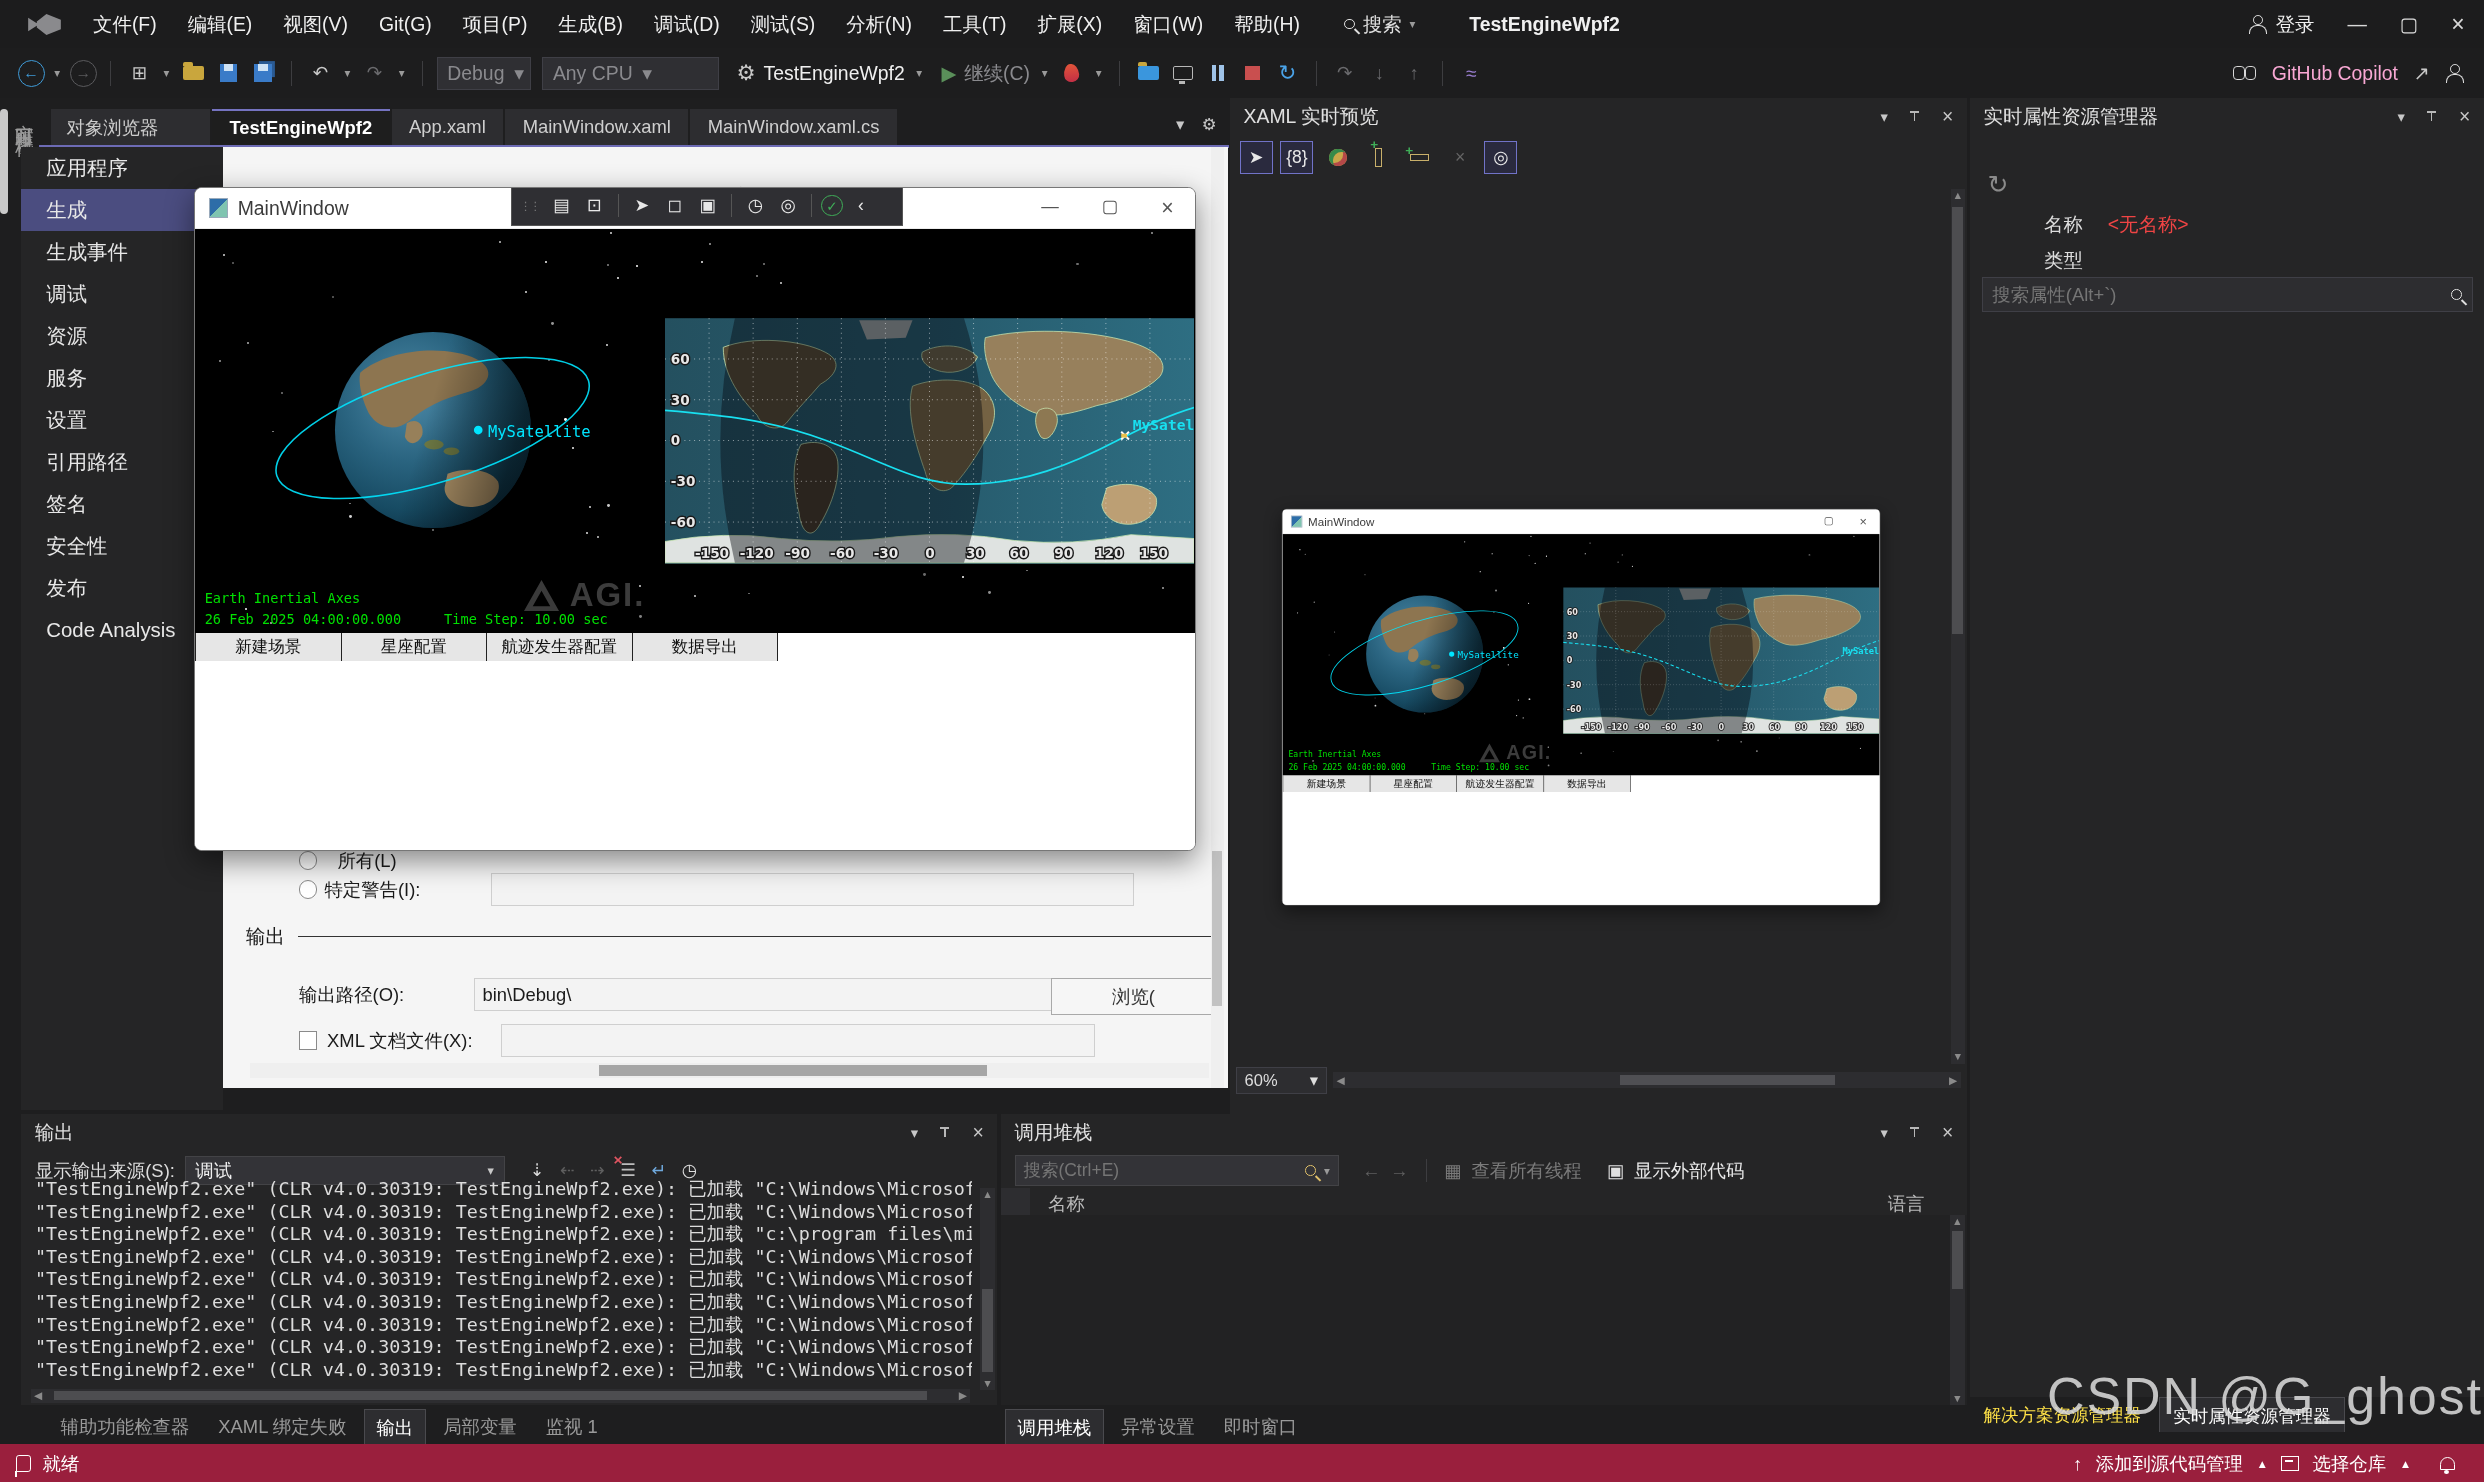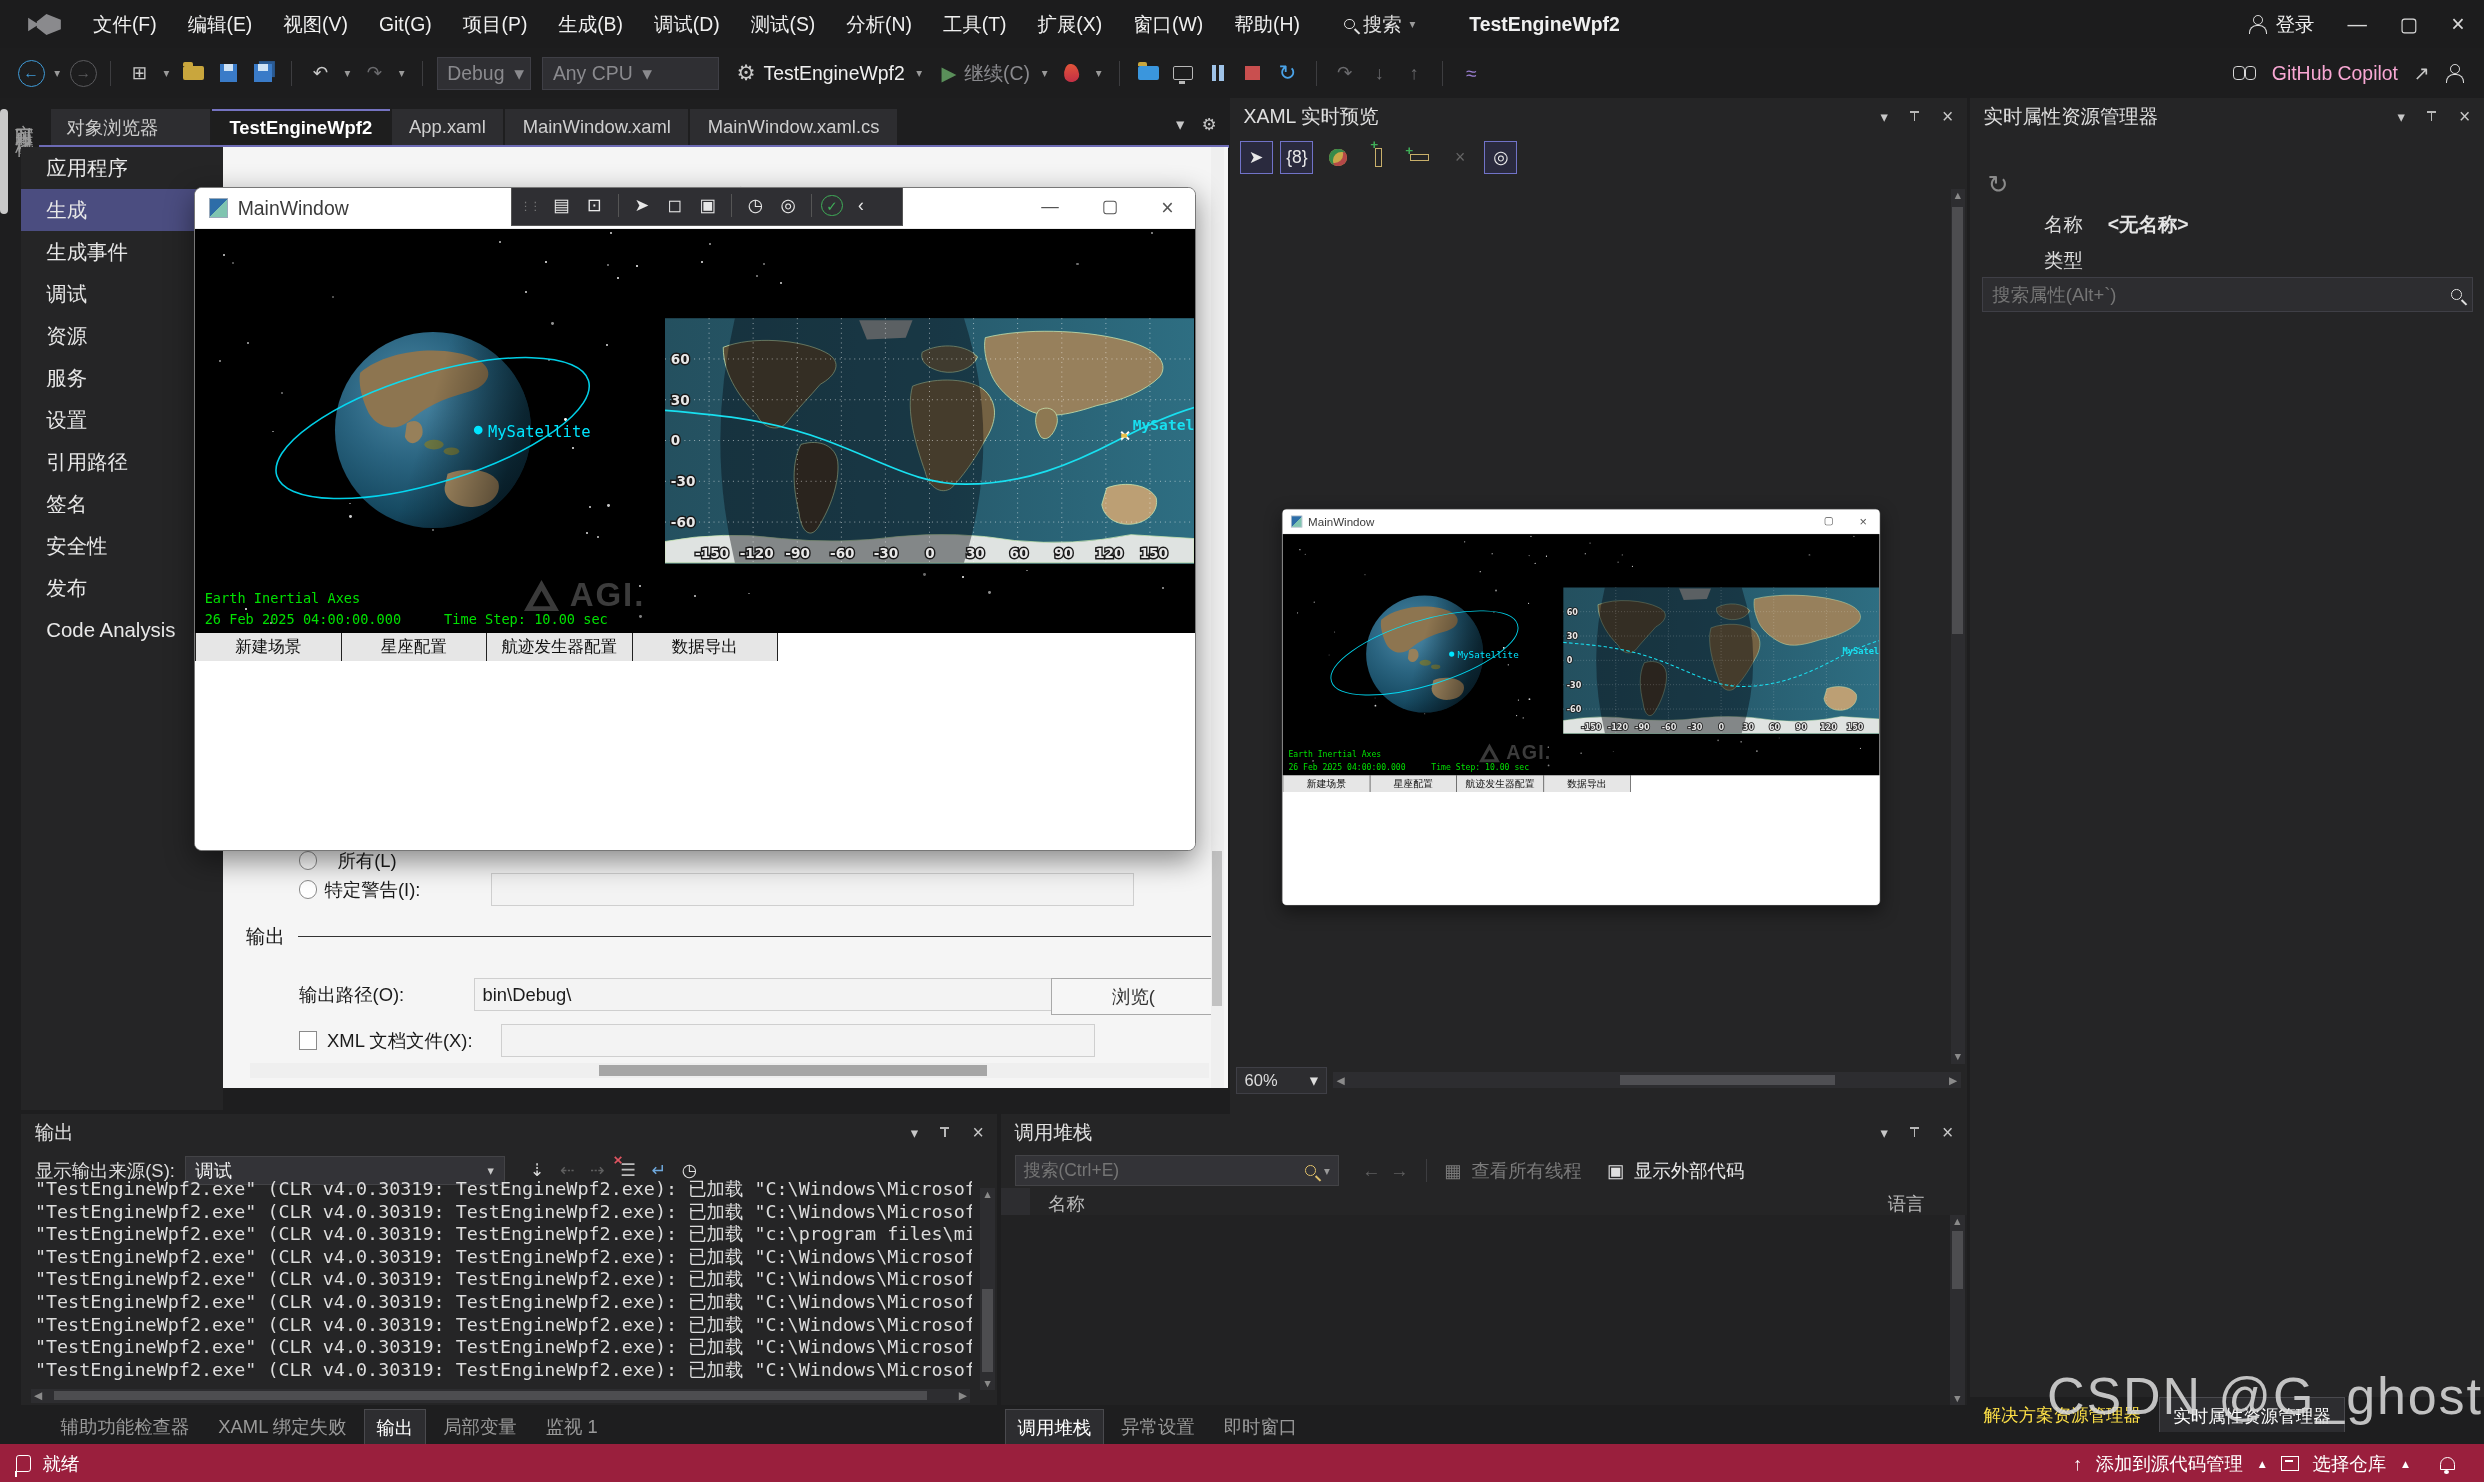--- a/index.html
+++ b/index.html
@@ -131,21 +131,21 @@
   .hscroll-d { position:relative; flex:1; height:15.5px; background:#2d2d30; margin:0 5.8px; color:#8a8a8a; font-size:10.7px; display:flex; align-items:center; justify-content:space-between; padding:0 3.9px; }
   .hscroll-d i { position:absolute; left:287px; width:215px; height:9.7px; background:#4f4f53; }
   .vscroll-d { position:absolute; right:1.9px; top:91px; width:14.6px; height:875px; background:#2d2d30; color:#8a8a8a; font-size:10.7px; text-align:center; }
   .vscroll-d i { position:absolute; left:1.9px; top:17.5px; width:10.7px; height:427px; background:#4d4d50; display:block; }
   .vscroll-d .dn { position:absolute; bottom:1.9px; left:0; right:0; }
 
   
   #propspanel { left:1970px; top:98px; width:514px; height:1299px; background:#252526; }
   .props-refresh { position:absolute; left:17.5px; top:72px; color:#8a8a8a; font-size:25px; }
   .prop-row { position:absolute; left:74px; display:flex; gap:25px; font-size:19.4px; color:#dddddd; }
-  .prop-row b { color:#e5e5e5; font-weight:bold; }
+  .prop-row b { color:#ef4444; font-weight:normal; }
   .props-search { position:absolute; left:11.6px; top:179px; width:491px; height:35px; background:#2d2d30; border:1px solid #3f3f46; display:flex; align-items:center; padding:0 9.7px; }
   .props-search input { flex:1; background:transparent; border:none; outline:none; color:#9a9a9a; font-size:18.4px; font-family:"Liberation Sans",sans-serif; }
   .props-search .mag { color:#e0e0e0; }
   #right-tabs { left:1970px; top:1397px; width:514px; height:35px; display:flex; gap:3.9px; font-size:17.5px; }
   #right-tabs .rtab { padding:5.8px 13.6px; color:#fde047; }
   #right-tabs .rtab.active { color:#fff; background:#2d2d30; border:1px solid #4a4a4e; border-bottom:none; }
 
   
   #outpanel { left:21.3px; top:1114px; width:976px; height:291px; background:#252526; }
   #cspanel  { left:1001px; top:1114px; width:966px; height:291px; background:#252526; }

